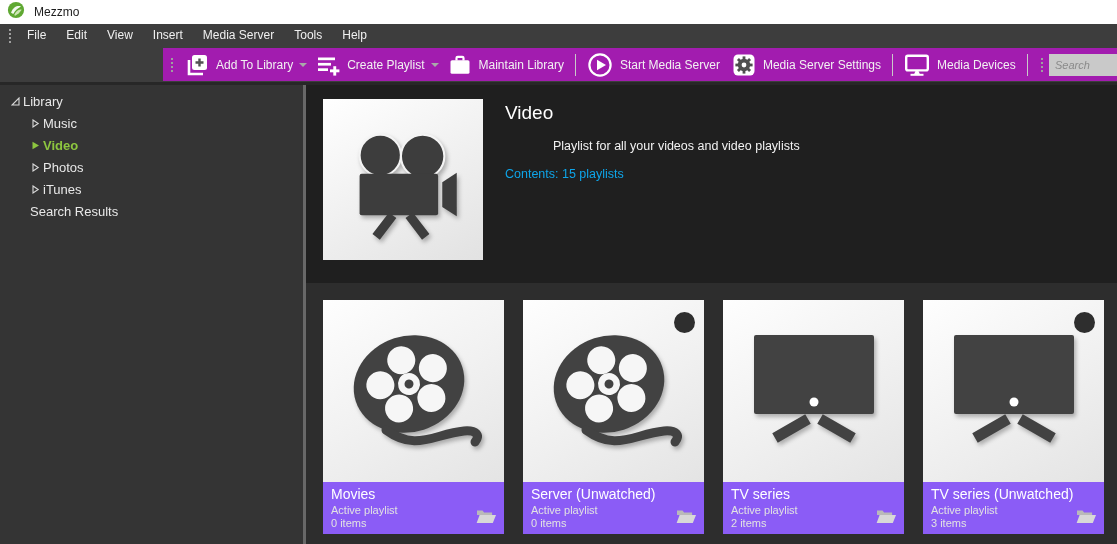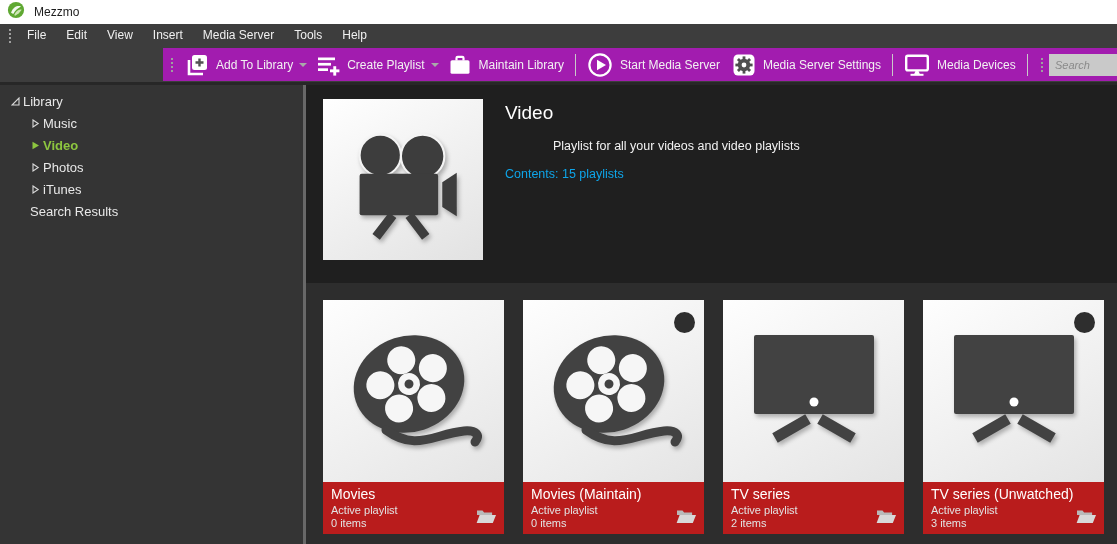--- a/index.html
+++ b/index.html
@@ -91,21 +91,21 @@
   .card { width:181px; flex:none; cursor:default; }
   .card-tile {
     width:181px; height:182px; position:relative;
     background:linear-gradient(150deg, #fefefe 0%, #f0f0f0 55%, #e4e4e4 100%);
     display:flex; align-items:center; justify-content:center;
   }
   .badge-dot {
     position:absolute; top:12px; right:9px; width:21px; height:21px;
     border-radius:50%; background:#2e2e2e;
   }
-  .card-strip { height:52px; background:#b91c1c; color:#ffffff; padding:4px 8px 0 8px; position:relative; }
+  .card-strip { height:52px; background:#8b5cf6; color:#ffffff; padding:4px 8px 0 8px; position:relative; }
   .card-title { font-size:14px; line-height:16px; }
   .card-type { font-size:11px; margin-top:2px; color:#e2e2e2; }
   .card-items { font-size:11px; margin-top:1px; color:#e2e2e2; }
   .folder-ic { position:absolute; right:8px; bottom:6px; }
   .shadowed { filter:drop-shadow(2px 3px 2px rgba(0,0,0,0.28)); }
 </style>
 </head>
 <body>
 
 <div class="app">
@@ -360,21 +360,21 @@
                   <circle cx="58" cy="90.2" r="14" fill="#f6f6f6"></circle>
                   <circle cx="47.4" cy="62.3" r="14" fill="#f6f6f6"></circle>
                   <circle cx="75" cy="70" r="11" fill="#f6f6f6"></circle>
                   <circle cx="75" cy="70" r="4.5" fill="#424242"></circle>
                 </g>
                 <path d="M52 116 C 82 138, 100 120, 130 117 C 142 116 147 121 141 128" stroke="#424242" stroke-width="9" fill="none" stroke-linecap="round"></path>
               </svg>
             </span>
           </div>
           <div class="card-strip">
-            <div class="card-title">Movies (Maintain)</div>
+            <div class="card-title">Server (Unwatched)</div>
             <div class="card-type">Active playlist</div>
             <div class="card-items">0 items</div>
             <span class="folder-ic">
               <svg width="20" height="15" viewBox="0 0 20 15">
                 <path d="M1 1.5 h5.5 l1.6 2 h8 v2.5 H1 Z" fill="#b9b9b9"></path>
                 <polygon points="3.6,6 20,6 16.8,14 0.6,14" fill="#d8d8d8"></polygon>
               </svg>
             </span>
           </div>
         </div>

